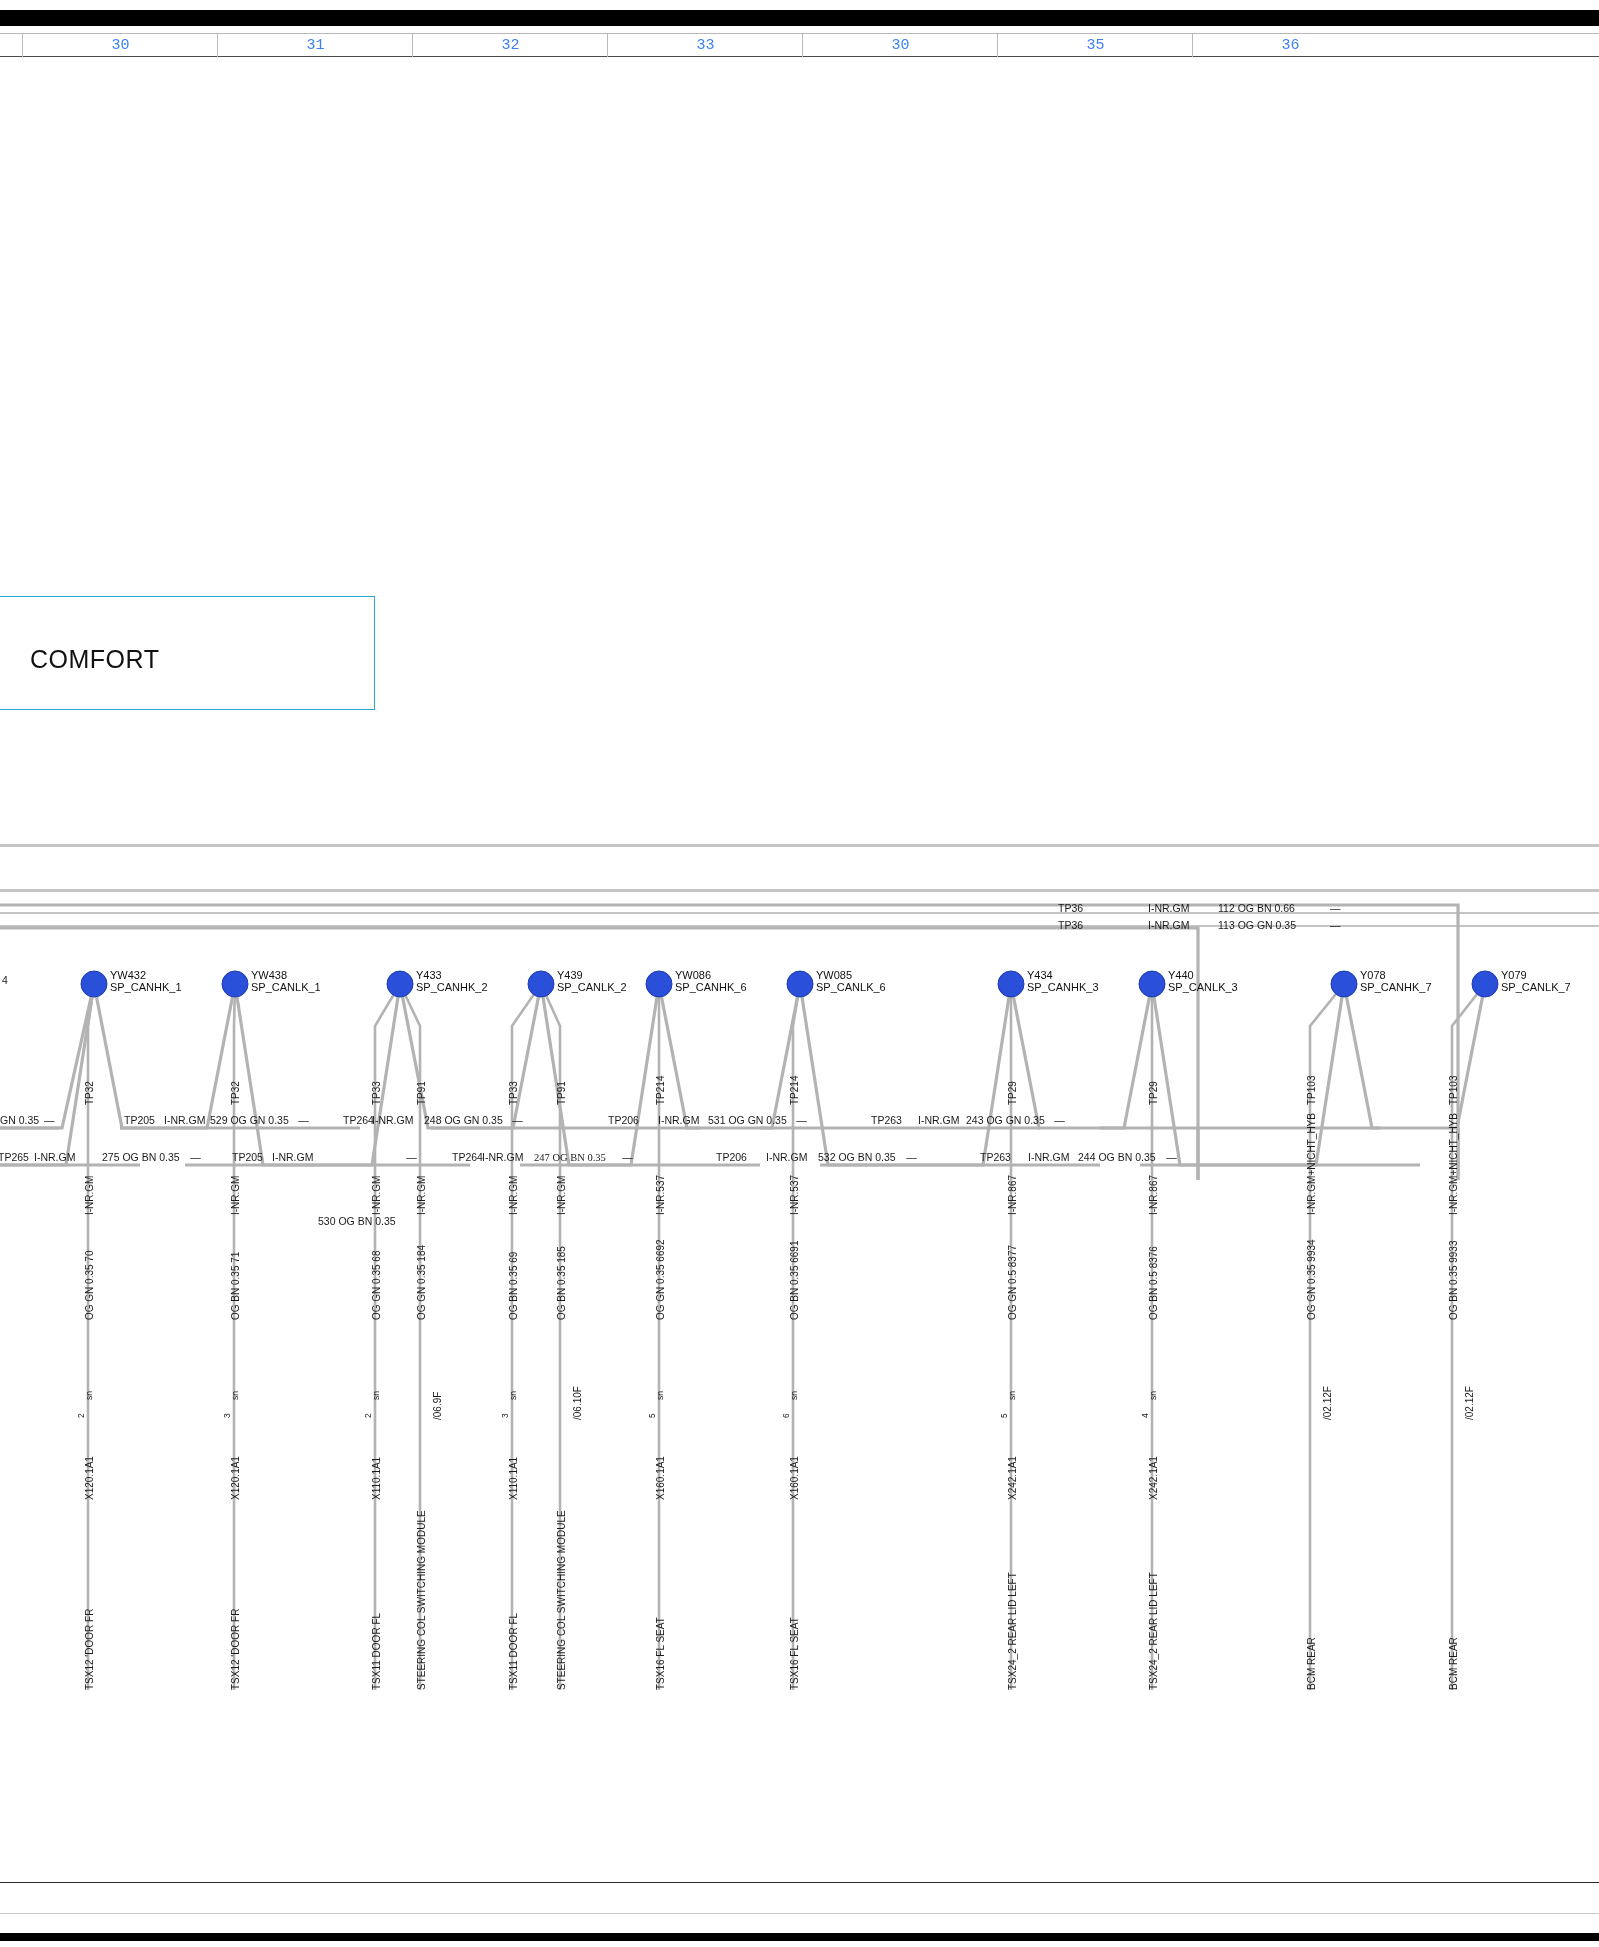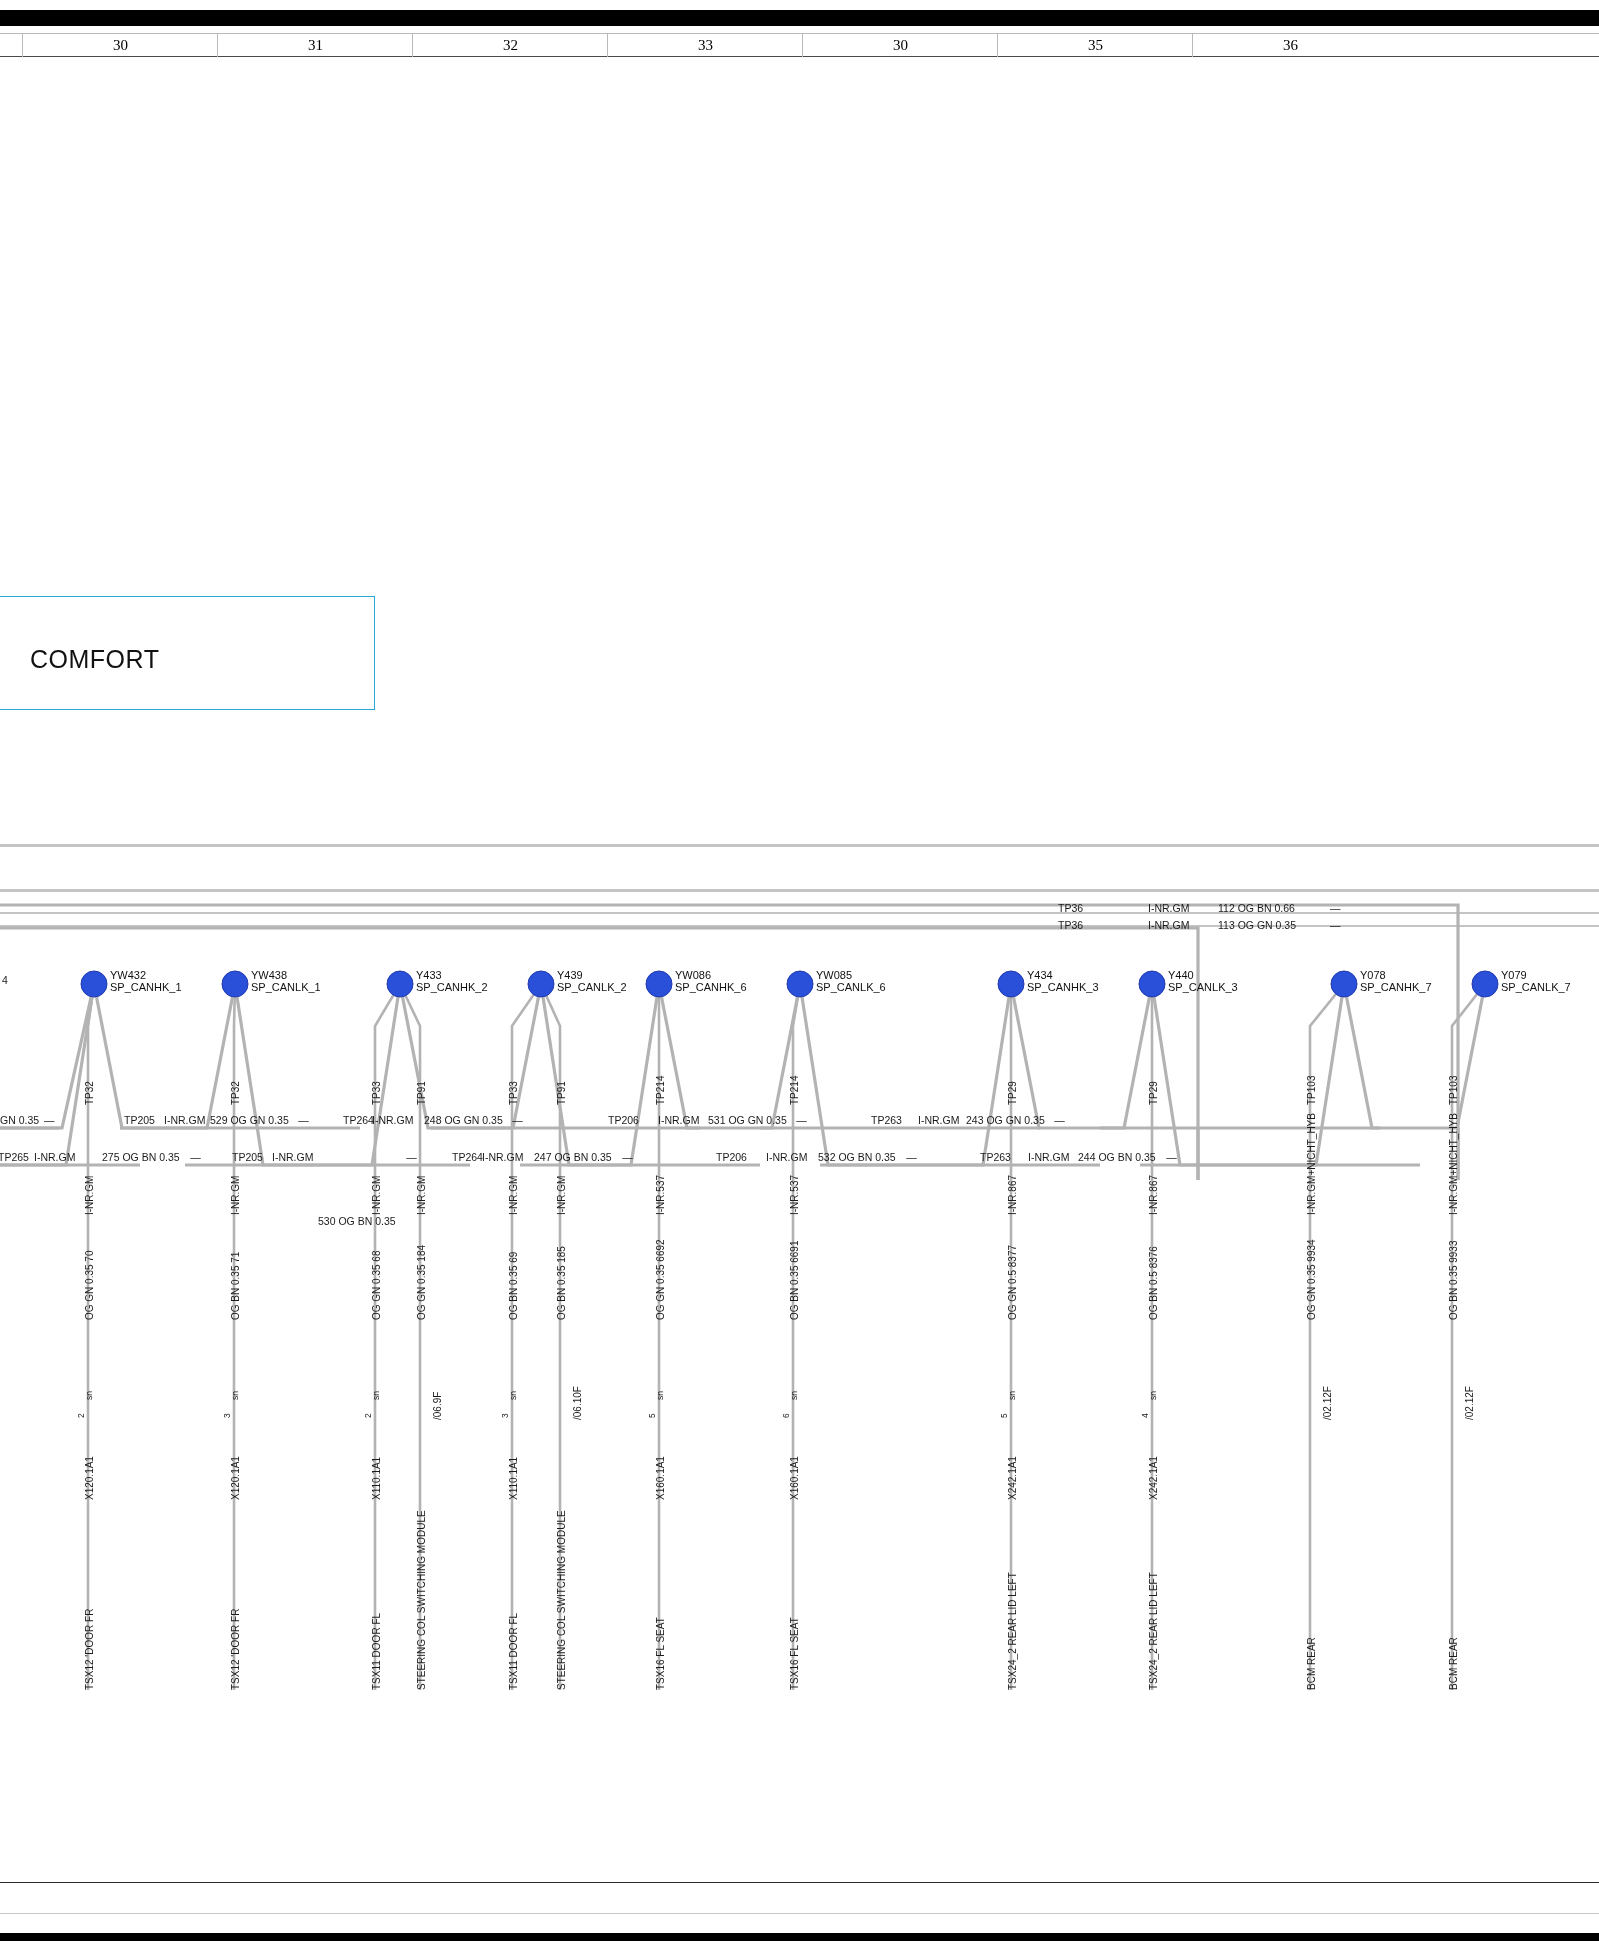--- a/index.html
+++ b/index.html
@@ -13,21 +13,21 @@
 
   
   .top-black-bar{position:absolute;left:0;top:10px;width:1599px;height:16px;background:#000;}
   .ruler{position:absolute;left:0;top:33px;width:1599px;height:24px;}
   .ruler-line-top{position:absolute;left:0;top:0;width:1599px;height:1px;background:#b9b9b9;}
   .ruler-line-bot{position:absolute;left:0;top:23px;width:1599px;height:1px;background:#4a4a4a;}
   .ruler-cell{
     position:absolute;top:0;height:24px;
     border-left:1px solid #b9b9b9;
     display:flex;align-items:center;justify-content:center;
-    font-size:15px;color:#000000;font-family:Liberation Serif, serif;
+    font-size:15px;color:#3b82f6;font-family:Liberation Mono, monospace;
   }
 
   
   .comfort-box{
     position:absolute;left:-6px;top:596px;width:381px;height:114px;
     border:1.6px solid #27a8d6;background:#fff;box-sizing:border-box;
   }
   .comfort-label{
     position:absolute;left:30px;top:645px;
     font-size:25px;letter-spacing:.5px;color:#111;
@@ -169,21 +169,21 @@
       <div class="t sm" style="left: 232px; top: 1152px;">TP205</div>
       <div class="t sm" style="left: 272px; top: 1152px;">I-NR.GM</div>
       <div class="t sm" style="left: 318px; top: 1216px;">530 OG BN 0.35</div>
       <div class="t sm" style="left: 406.2px; top: 1152px;">—</div>
       <div class="t sm" style="left: 343px; top: 1115px;">TP264</div>
       <div class="t sm" style="left: 372px; top: 1115px;">I-NR.GM</div>
       <div class="t sm" style="left: 424px; top: 1115px;">248 OG GN 0.35</div>
       <div class="t sm" style="left: 512.2px; top: 1115px;">—</div>
       <div class="t sm" style="left: 452px; top: 1152px;">TP264</div>
       <div class="t sm" style="left: 482px; top: 1152px;">I-NR.GM</div>
-      <div class="t sm" style="left: 534px; top: 1152px;">247 OG BN 0.35</div>
+      <div class="t sm" style="left: 534px; top: 1152px; font-family: Liberation Serif, serif;">247 OG BN 0.35</div>
       <div class="t sm" style="left: 622.2px; top: 1152px;">—</div>
       <div class="t sm" style="left: 608px; top: 1115px;">TP206</div>
       <div class="t sm" style="left: 658px; top: 1115px;">I-NR.GM</div>
       <div class="t sm" style="left: 708px; top: 1115px;">531 OG GN 0.35</div>
       <div class="t sm" style="left: 796.2px; top: 1115px;">—</div>
       <div class="t sm" style="left: 716px; top: 1152px;">TP206</div>
       <div class="t sm" style="left: 766px; top: 1152px;">I-NR.GM</div>
       <div class="t sm" style="left: 818px; top: 1152px;">532 OG BN 0.35</div>
       <div class="t sm" style="left: 906.2px; top: 1152px;">—</div>
       <div class="t sm" style="left: 871px; top: 1115px;">TP263</div>

